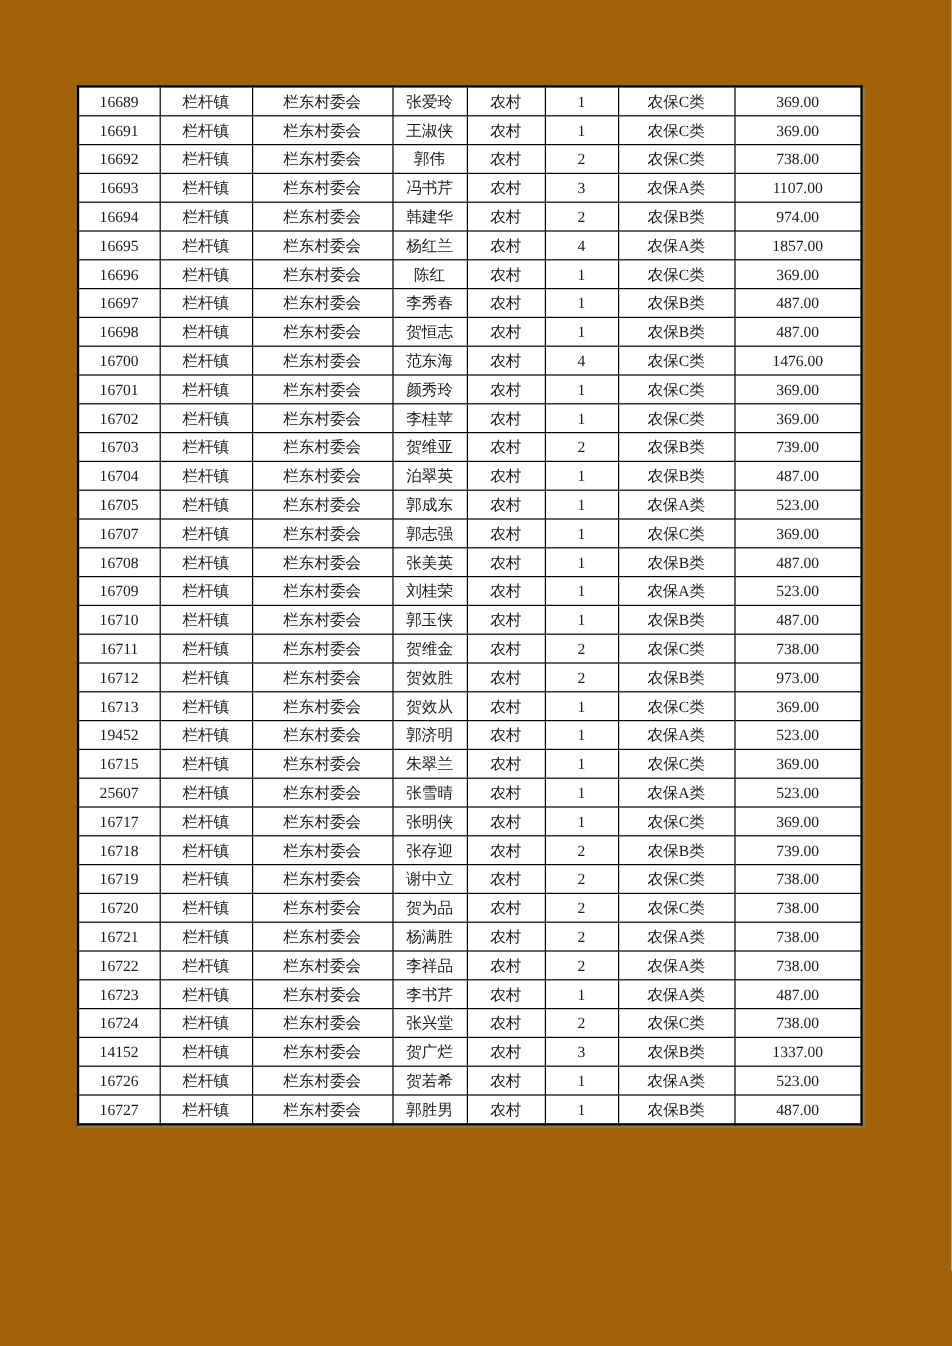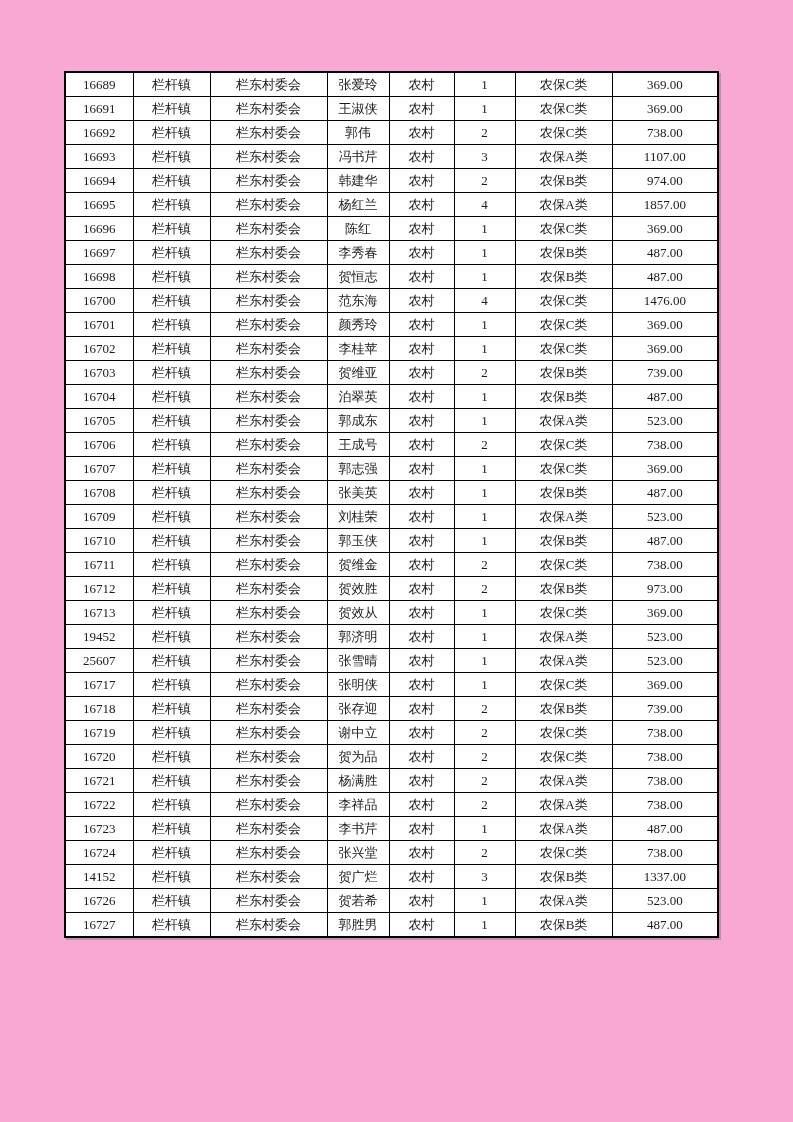--- a/index.html
+++ b/index.html
@@ -10,21 +10,21 @@
     width: 793px;
     height: 1122px;
     background: #ffffff;
     position: relative;
     font-family: "Liberation Serif", "DejaVu Serif", serif;
     overflow: hidden;
   }
   .page {
     position: absolute;
     inset: 0;
-    background: #f9a8d4;
+    background: #a16207;
     text-decoration: underline;
   }
   table.records-table {
     position: absolute;
     left: 64px;
     top: 71px;
     border-collapse: collapse;
     table-layout: fixed;
     background: #ffffff;
     border: 2px solid #000000;
@@ -210,30 +210,20 @@
           <td>16705</td>
           <td>栏杆镇</td>
           <td>栏东村委会</td>
           <td>郭成东</td>
           <td>农村</td>
           <td>1</td>
           <td>农保A类</td>
           <td>523.00</td>
         </tr>
         <tr>
-          <td>16706</td>
-          <td>栏杆镇</td>
-          <td>栏东村委会</td>
-          <td>王成号</td>
-          <td>农村</td>
-          <td>2</td>
-          <td>农保C类</td>
-          <td>738.00</td>
-        </tr>
-        <tr>
           <td>16707</td>
           <td>栏杆镇</td>
           <td>栏东村委会</td>
           <td>郭志强</td>
           <td>农村</td>
           <td>1</td>
           <td>农保C类</td>
           <td>369.00</td>
         </tr>
         <tr>
@@ -298,20 +288,30 @@
         </tr>
         <tr>
           <td>19452</td>
           <td>栏杆镇</td>
           <td>栏东村委会</td>
           <td>郭济明</td>
           <td>农村</td>
           <td>1</td>
           <td>农保A类</td>
           <td>523.00</td>
+        </tr>
+        <tr>
+          <td>16715</td>
+          <td>栏杆镇</td>
+          <td>栏东村委会</td>
+          <td>朱翠兰</td>
+          <td>农村</td>
+          <td>1</td>
+          <td>农保C类</td>
+          <td>369.00</td>
         </tr>
         <tr>
           <td>25607</td>
           <td>栏杆镇</td>
           <td>栏东村委会</td>
           <td>张雪晴</td>
           <td>农村</td>
           <td>1</td>
           <td>农保A类</td>
           <td>523.00</td>

